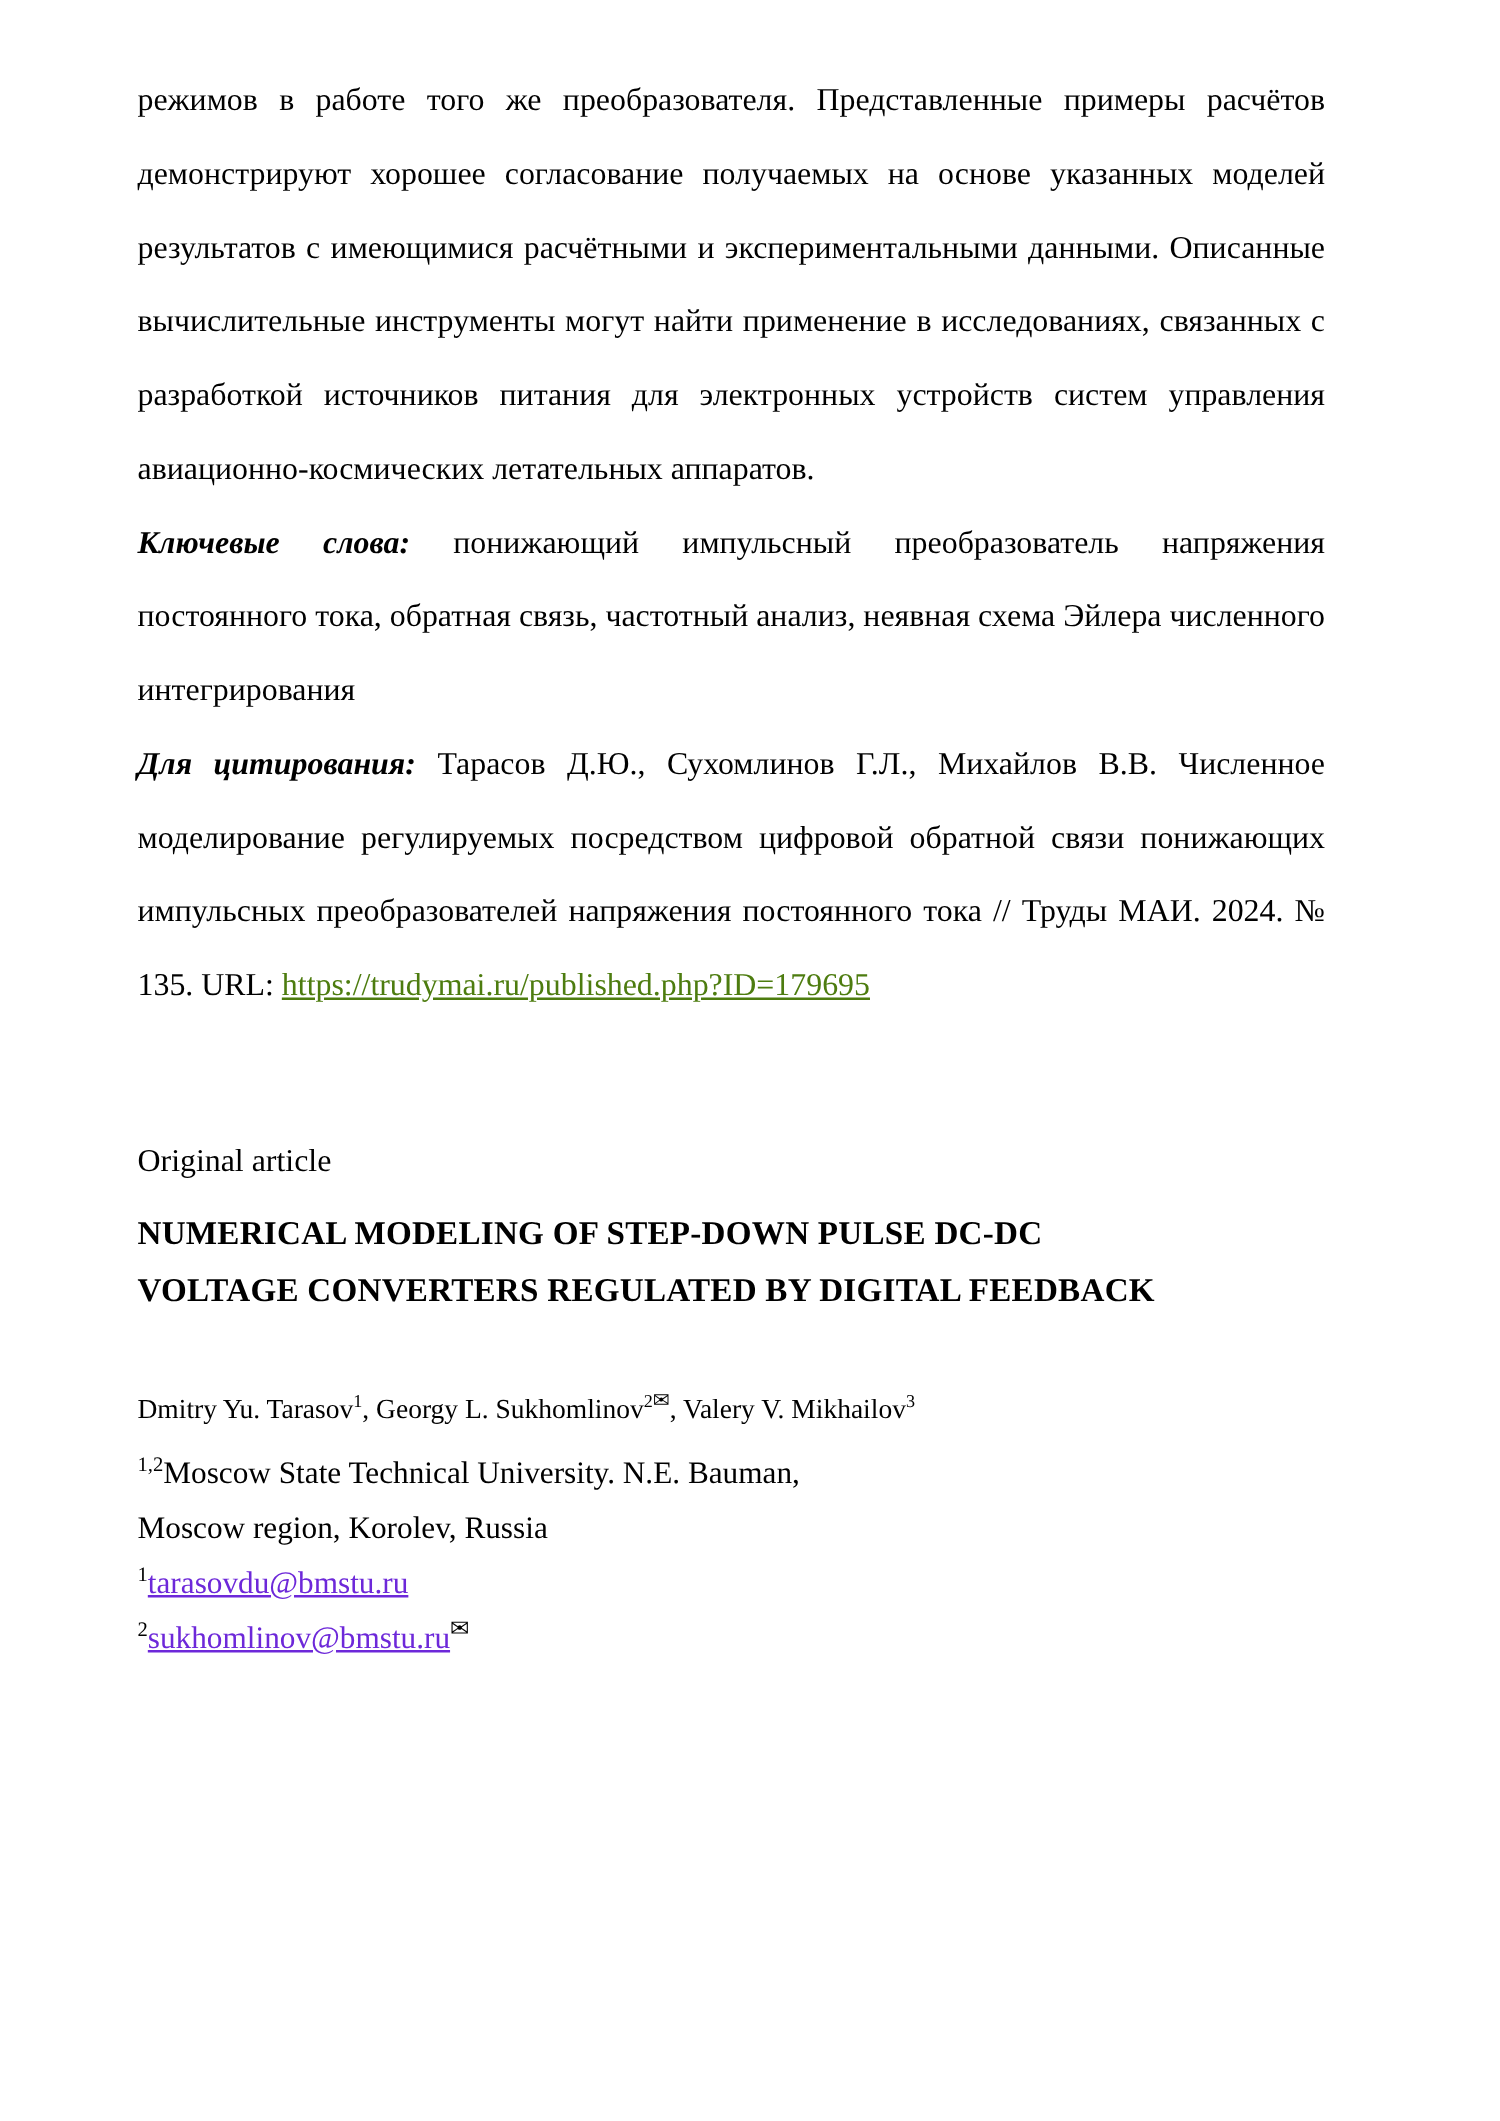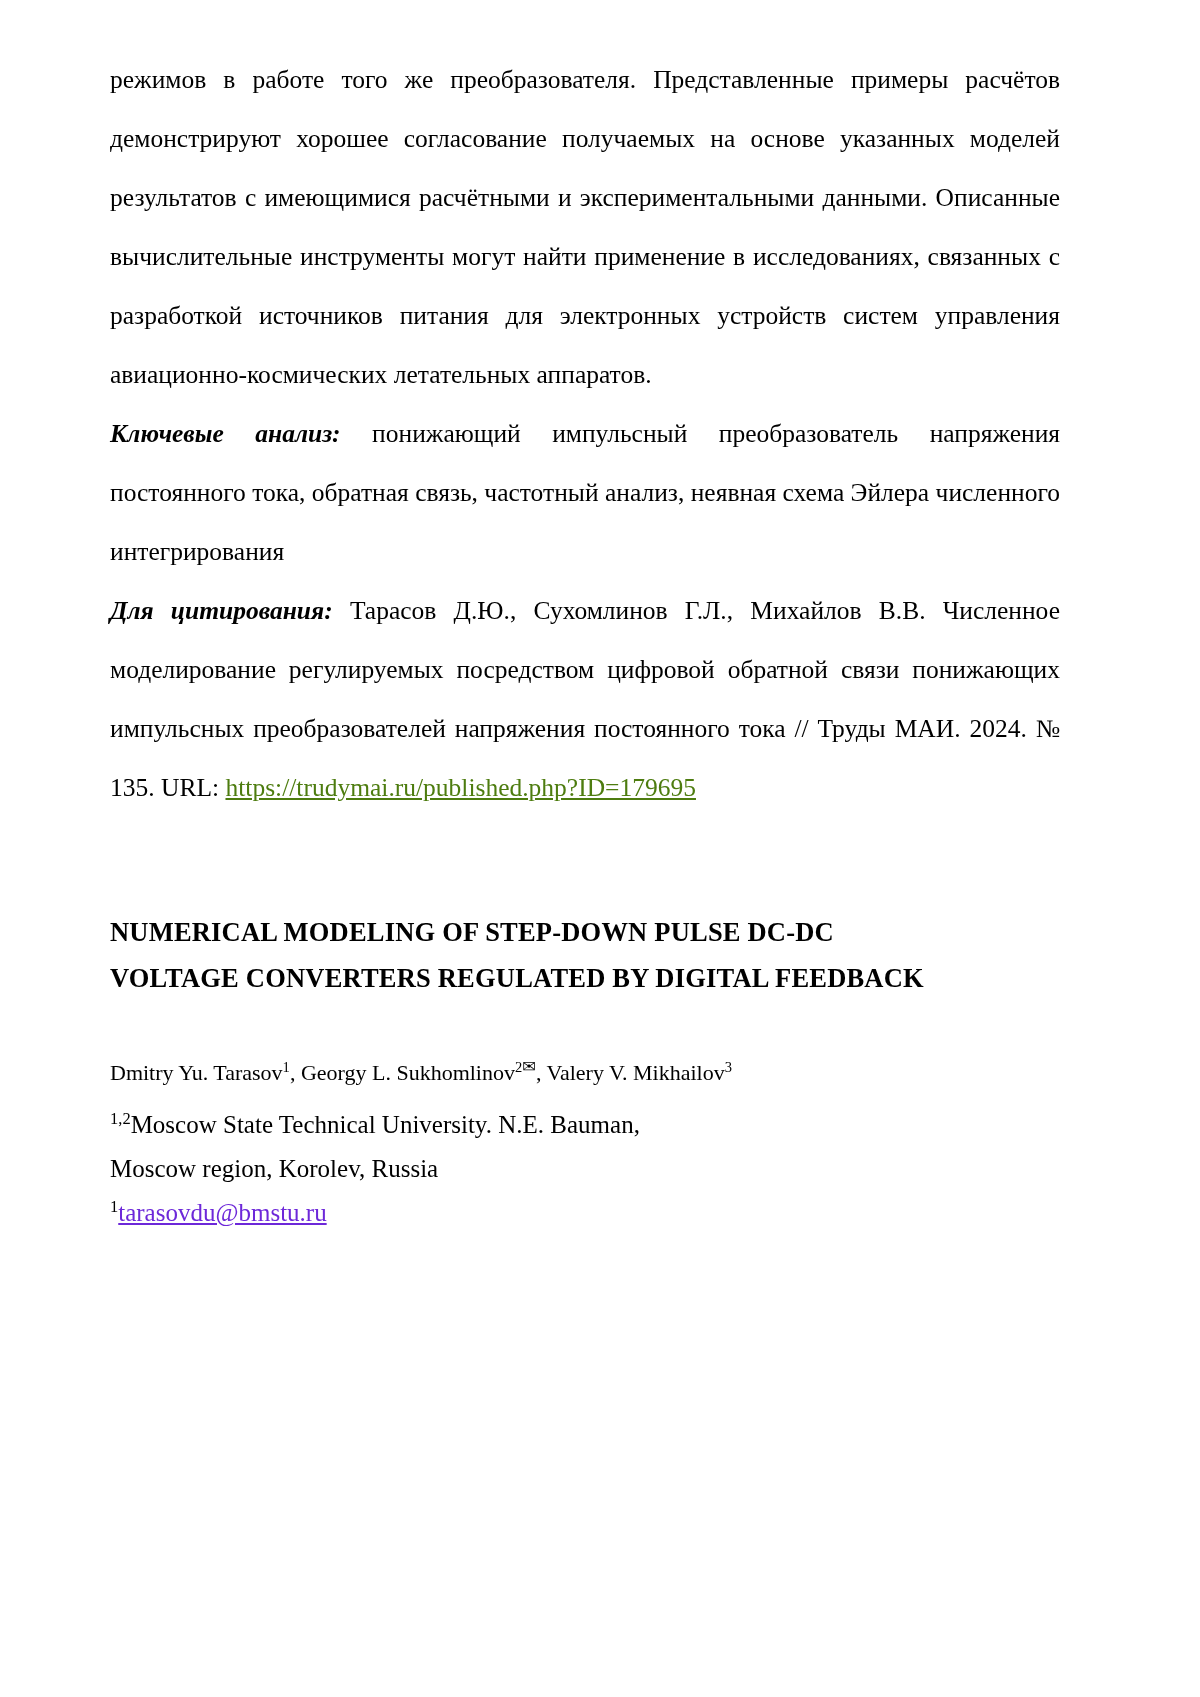--- a/index.html
+++ b/index.html
@@ -100,32 +100,34 @@
     text-decoration: none;
   }
 </style>
 </head>
 <body>
 
 <div class="page">
 
   <p class="body-par">режимов в работе того же преобразователя. Представленные примеры расчётов демонстрируют хорошее согласование получаемых на основе указанных моделей результатов с имеющимися расчётными и экспериментальными данными. Описанные вычислительные инструменты могут найти применение в исследованиях, связанных с разработкой источников питания для электронных устройств систем управления авиационно-космических летательных аппаратов.</p>
 
-  <p class="kw-par"><span class="lead-italic">Ключевые анализ:</span> <span>понижающий импульсный преобразователь напряжения постоянного тока, обратная связь, частотный анализ, неявная схема Эйлера численного интегрирования</span></p>
+  <p class="kw-par"><span class="lead-italic">Ключевые слова:</span> <span>понижающий импульсный преобразователь напряжения постоянного тока, обратная связь, частотный анализ, неявная схема Эйлера численного интегрирования</span></p>
 
   <p class="cite-par"><span class="lead-italic">Для цитирования:</span> <span>Тарасов Д.Ю., Сухомлинов Г.Л., Михайлов В.В. Численное моделирование регулируемых посредством цифровой обратной связи понижающих импульсных преобразователей напряжения постоянного тока // Труды МАИ. 2024. № 135. URL:</span> <a class="link" href="#">https://trudymai.ru/published.php?ID=179695</a></p>
 
   <div class="gap-block"></div>
 
+  <p class="orig-article">Original article</p>
 
   <div class="title">
     <span>NUMERICAL MODELING OF STEP-DOWN PULSE DC-DC</span>
     <span class="line2">VOLTAGE CONVERTERS REGULATED BY DIGITAL FEEDBACK</span>
   </div>
 
   <p class="authors">Dmitry Yu. Tarasov<sup>1</sup>, Georgy L. Sukhomlinov<sup>2</sup><span class="mailglyph">✉</span>, Valery V. Mikhailov<sup>3</sup></p>
 
   <p class="affil"><sup>1,2</sup>Moscow State Technical University. N.E. Bauman,</p>
   <p class="affil">Moscow region, Korolev, Russia</p>
 
   <p class="email-line"><sup>1</sup><a href="#">tarasovdu@bmstu.ru</a></p>
+  <p class="email-line"><sup>2</sup><a href="#">sukhomlinov@bmstu.ru</a><span class="mailglyph">✉</span></p>
 
 </div>
 
 </body></html>

